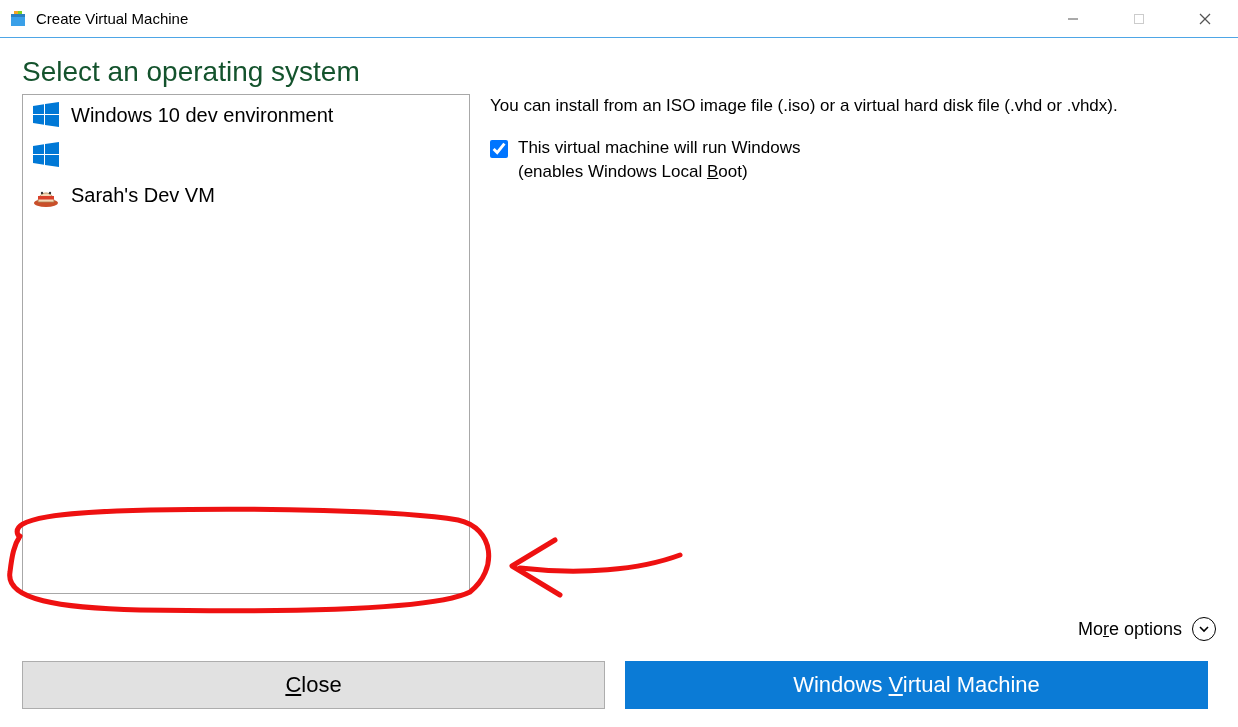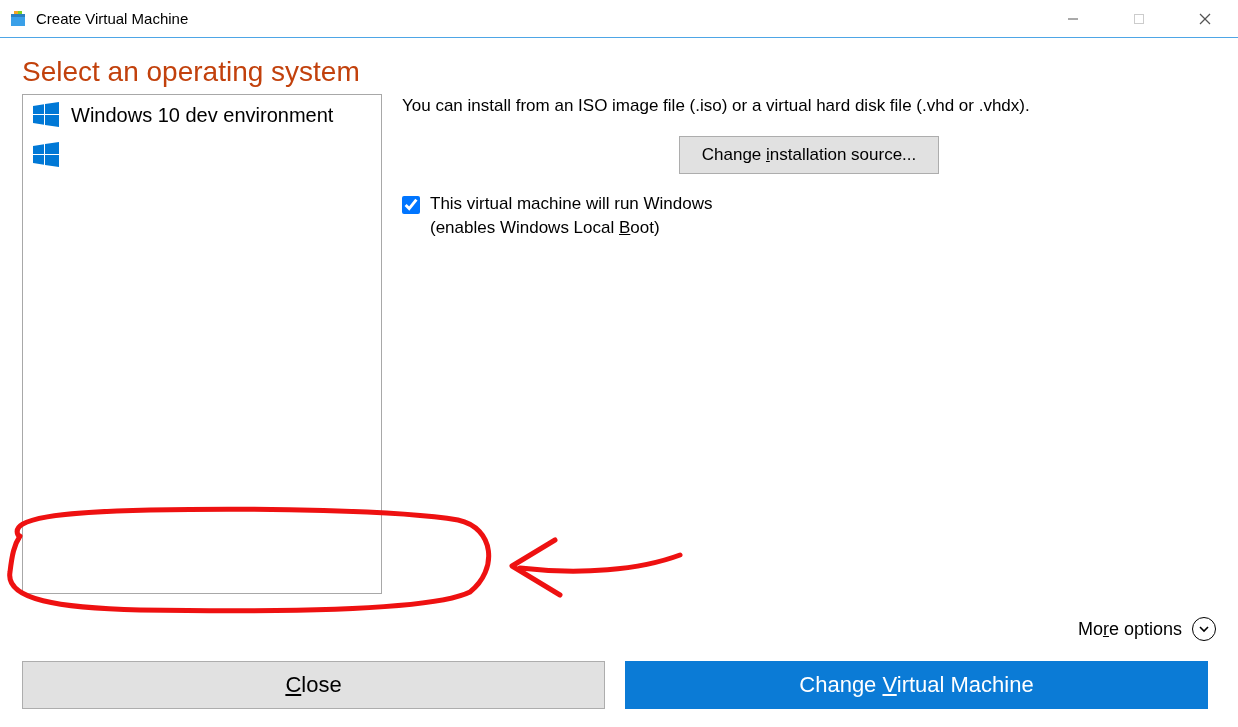--- a/index.html
+++ b/index.html
@@ -46,32 +46,32 @@
   }
   .titlebar .winbtn.disabled { color: #ccc; }
   .titlebar .winbtn svg { stroke: currentColor; }
 
   
   .content {
     position: relative;
     padding: 18px 22px 0 22px;
   }
   .page-heading {
-    color: #c2410c;
+    color: #14532d;
     font-size: 28px;
     font-weight: 400;
     margin: 0 0 6px 0;
   }
   .main-row {
     display: flex;
     align-items: flex-start;
   }
   
   .os-panel {
-    width: 360px;
+    width: 448px;
     height: 500px;
     border: 1px solid #a8a8a8;
     display: flex;
     background: #fff;
   }
   .os-list {
     flex: 1;
     overflow: auto;
   }
   .os-item {
@@ -244,33 +244,40 @@
                   <polygon points="2,6 13,4.3 13,14 2,14"></polygon>
                   <polygon points="14,4.1 28,2 28,14 14,14"></polygon>
                   <polygon points="2,15 13,15 13,24.7 2,23"></polygon>
                   <polygon points="14,15 28,15 28,27 14,24.9"></polygon>
                 </g>
               </svg>
           </span>
         </div>
 
 
+        <div class="os-item">
+          <span class="os-icon">
+            <svg viewBox="0 0 30 30">
+              <ellipse cx="15" cy="23" rx="12" ry="4" fill="#c94f2a"></ellipse>
+              <path d="M7 22 C7 10 23 10 23 22 Z" fill="#f4d9b8" stroke="#b08050" stroke-width="0.8"></path>
+              <rect x="7" y="16" width="16" height="3.5" fill="#d9402a"></rect>
+              <circle cx="11" cy="13" r="1.2" fill="#333"></circle>
+              <circle cx="19" cy="13" r="1.2" fill="#333"></circle>
+            </svg>
+          </span>
+          <span>Sarah's Dev VM</span>
+        </div>
 
       </div>
 
     </div>
 
     <div class="right-body">
       <p class="desc">You can install from an ISO image file (.iso) or a virtual hard disk file (.vhd or .vhdx).</p>
 
-      <div class="change-src-row">
-        <button class="wbtn">
-          <span>Change </span><span class="ul-accel">i</span><span>nstallation source...</span>
-        </button>
-      </div>
 
       <div class="checkbox-row">
         <input type="checkbox" checked="" style="">
         <div class="lbl1">
           <span>This virtual machine will run Windows</span><br>
           <span>(enables Windows Local </span><span class="ul-accel">B</span><span>oot)</span>
         </div>
       </div>
     </div>
   </div>
@@ -285,21 +292,21 @@
         <polyline points="2,4 6,8 10,4" fill="none" stroke="#000" stroke-width="1.6"></polyline>
       </svg>
   </span>
 </div>
 
 <div class="bottom-bar">
   <div class="bbtn close">
     <span><span class="ul-accel">C</span><span>lose</span></span>
   </div>
   <div class="bbtn primary">
-    <span><span>Change </span><span class="ul-accel">V</span><span>irtual Machine</span></span>
+    <span><span>Windows </span><span class="ul-accel">V</span><span>irtual Machine</span></span>
   </div>
 </div>
 
 <svg class="annotation-layer" viewBox="0 0 1238 727">
   <g fill="none" stroke="#e11" stroke-width="5" stroke-linecap="round" stroke-linejoin="round">
 
     <path d="M 18 535
              C 10 518, 60 512, 150 510
              C 260 508, 400 510, 458 520
              C 495 528, 498 570, 470 592

